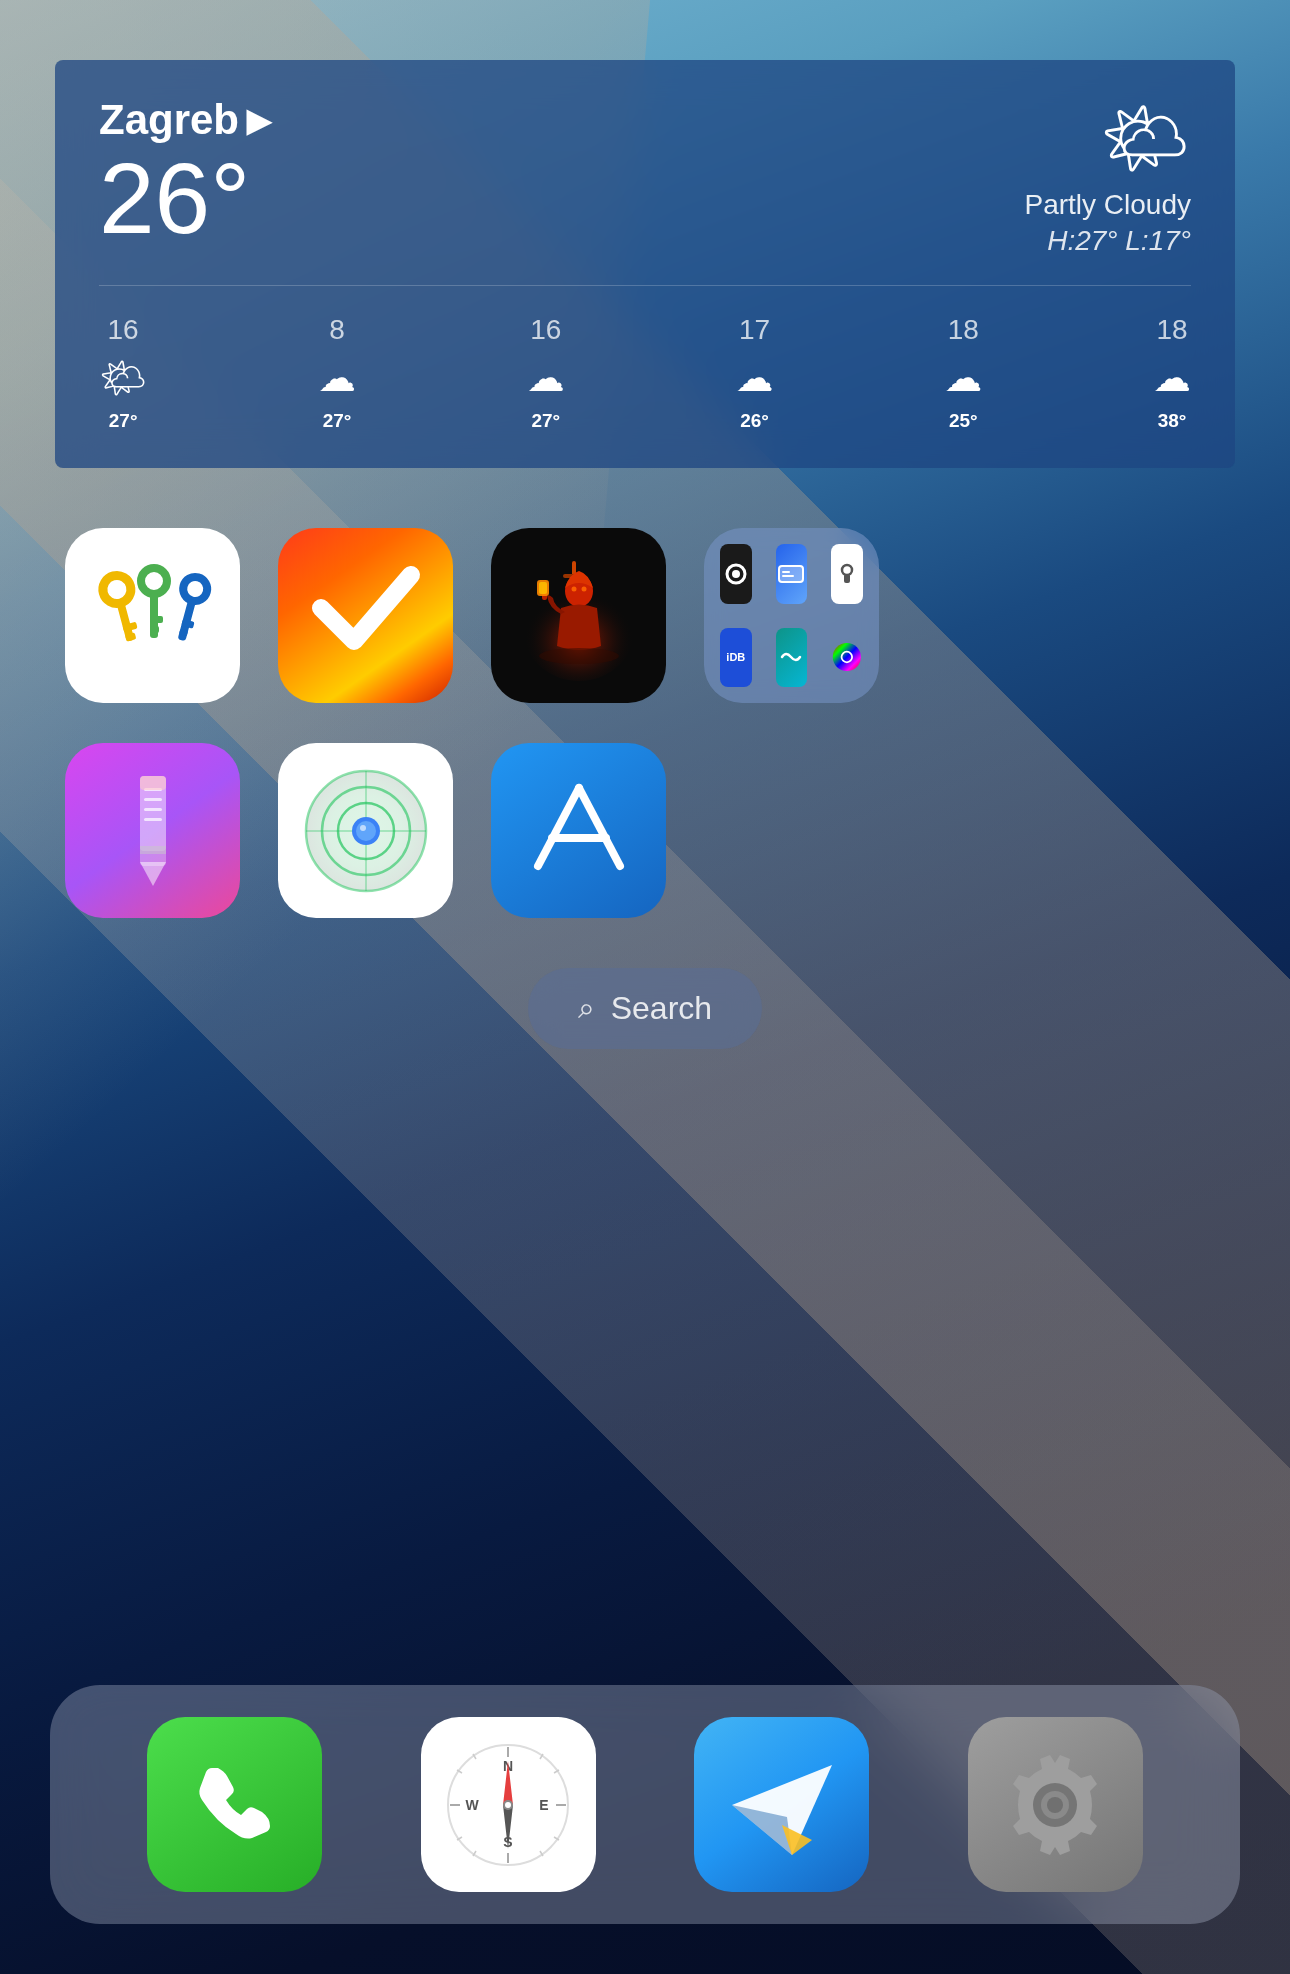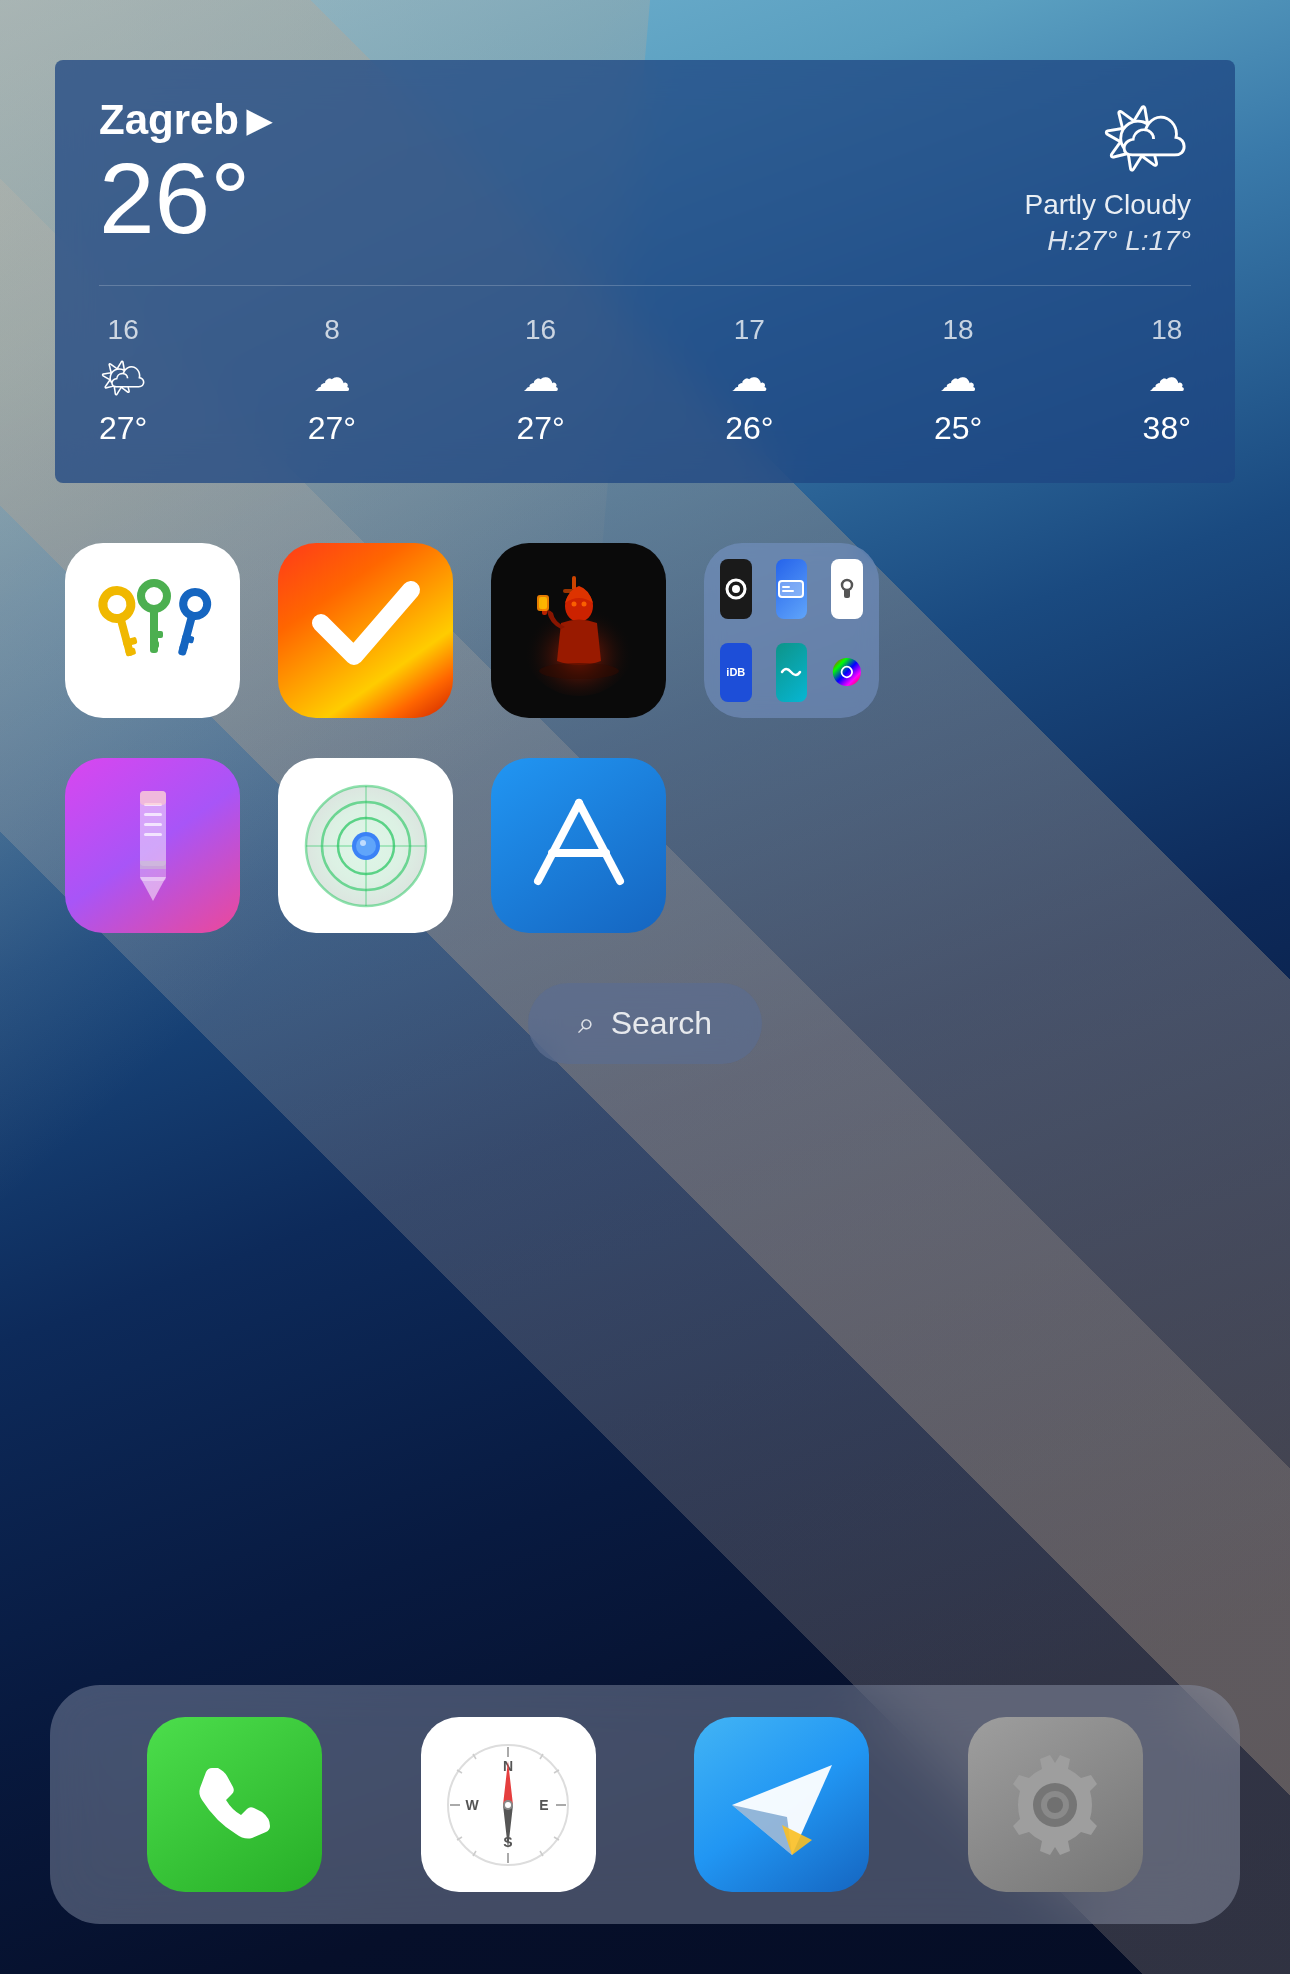--- a/index.html
+++ b/index.html
@@ -129,22 +129,22 @@
       font-size: 28px;
       opacity: 0.75;
       font-weight: 400;
     }
 
     .forecast-icon {
       font-size: 38px;
     }
 
     .forecast-temp {
-      font-size: 32px;
-      font-weight: 400;
+      font-size: 19px;
+      font-weight: 700;
     }
 
     
     .app-grid {
       display: grid;
       grid-template-columns: repeat(4, 175px);
       grid-gap: 40px 38px;
       margin-bottom: 50px;
       align-self: flex-start;
       margin-left: 10px;

